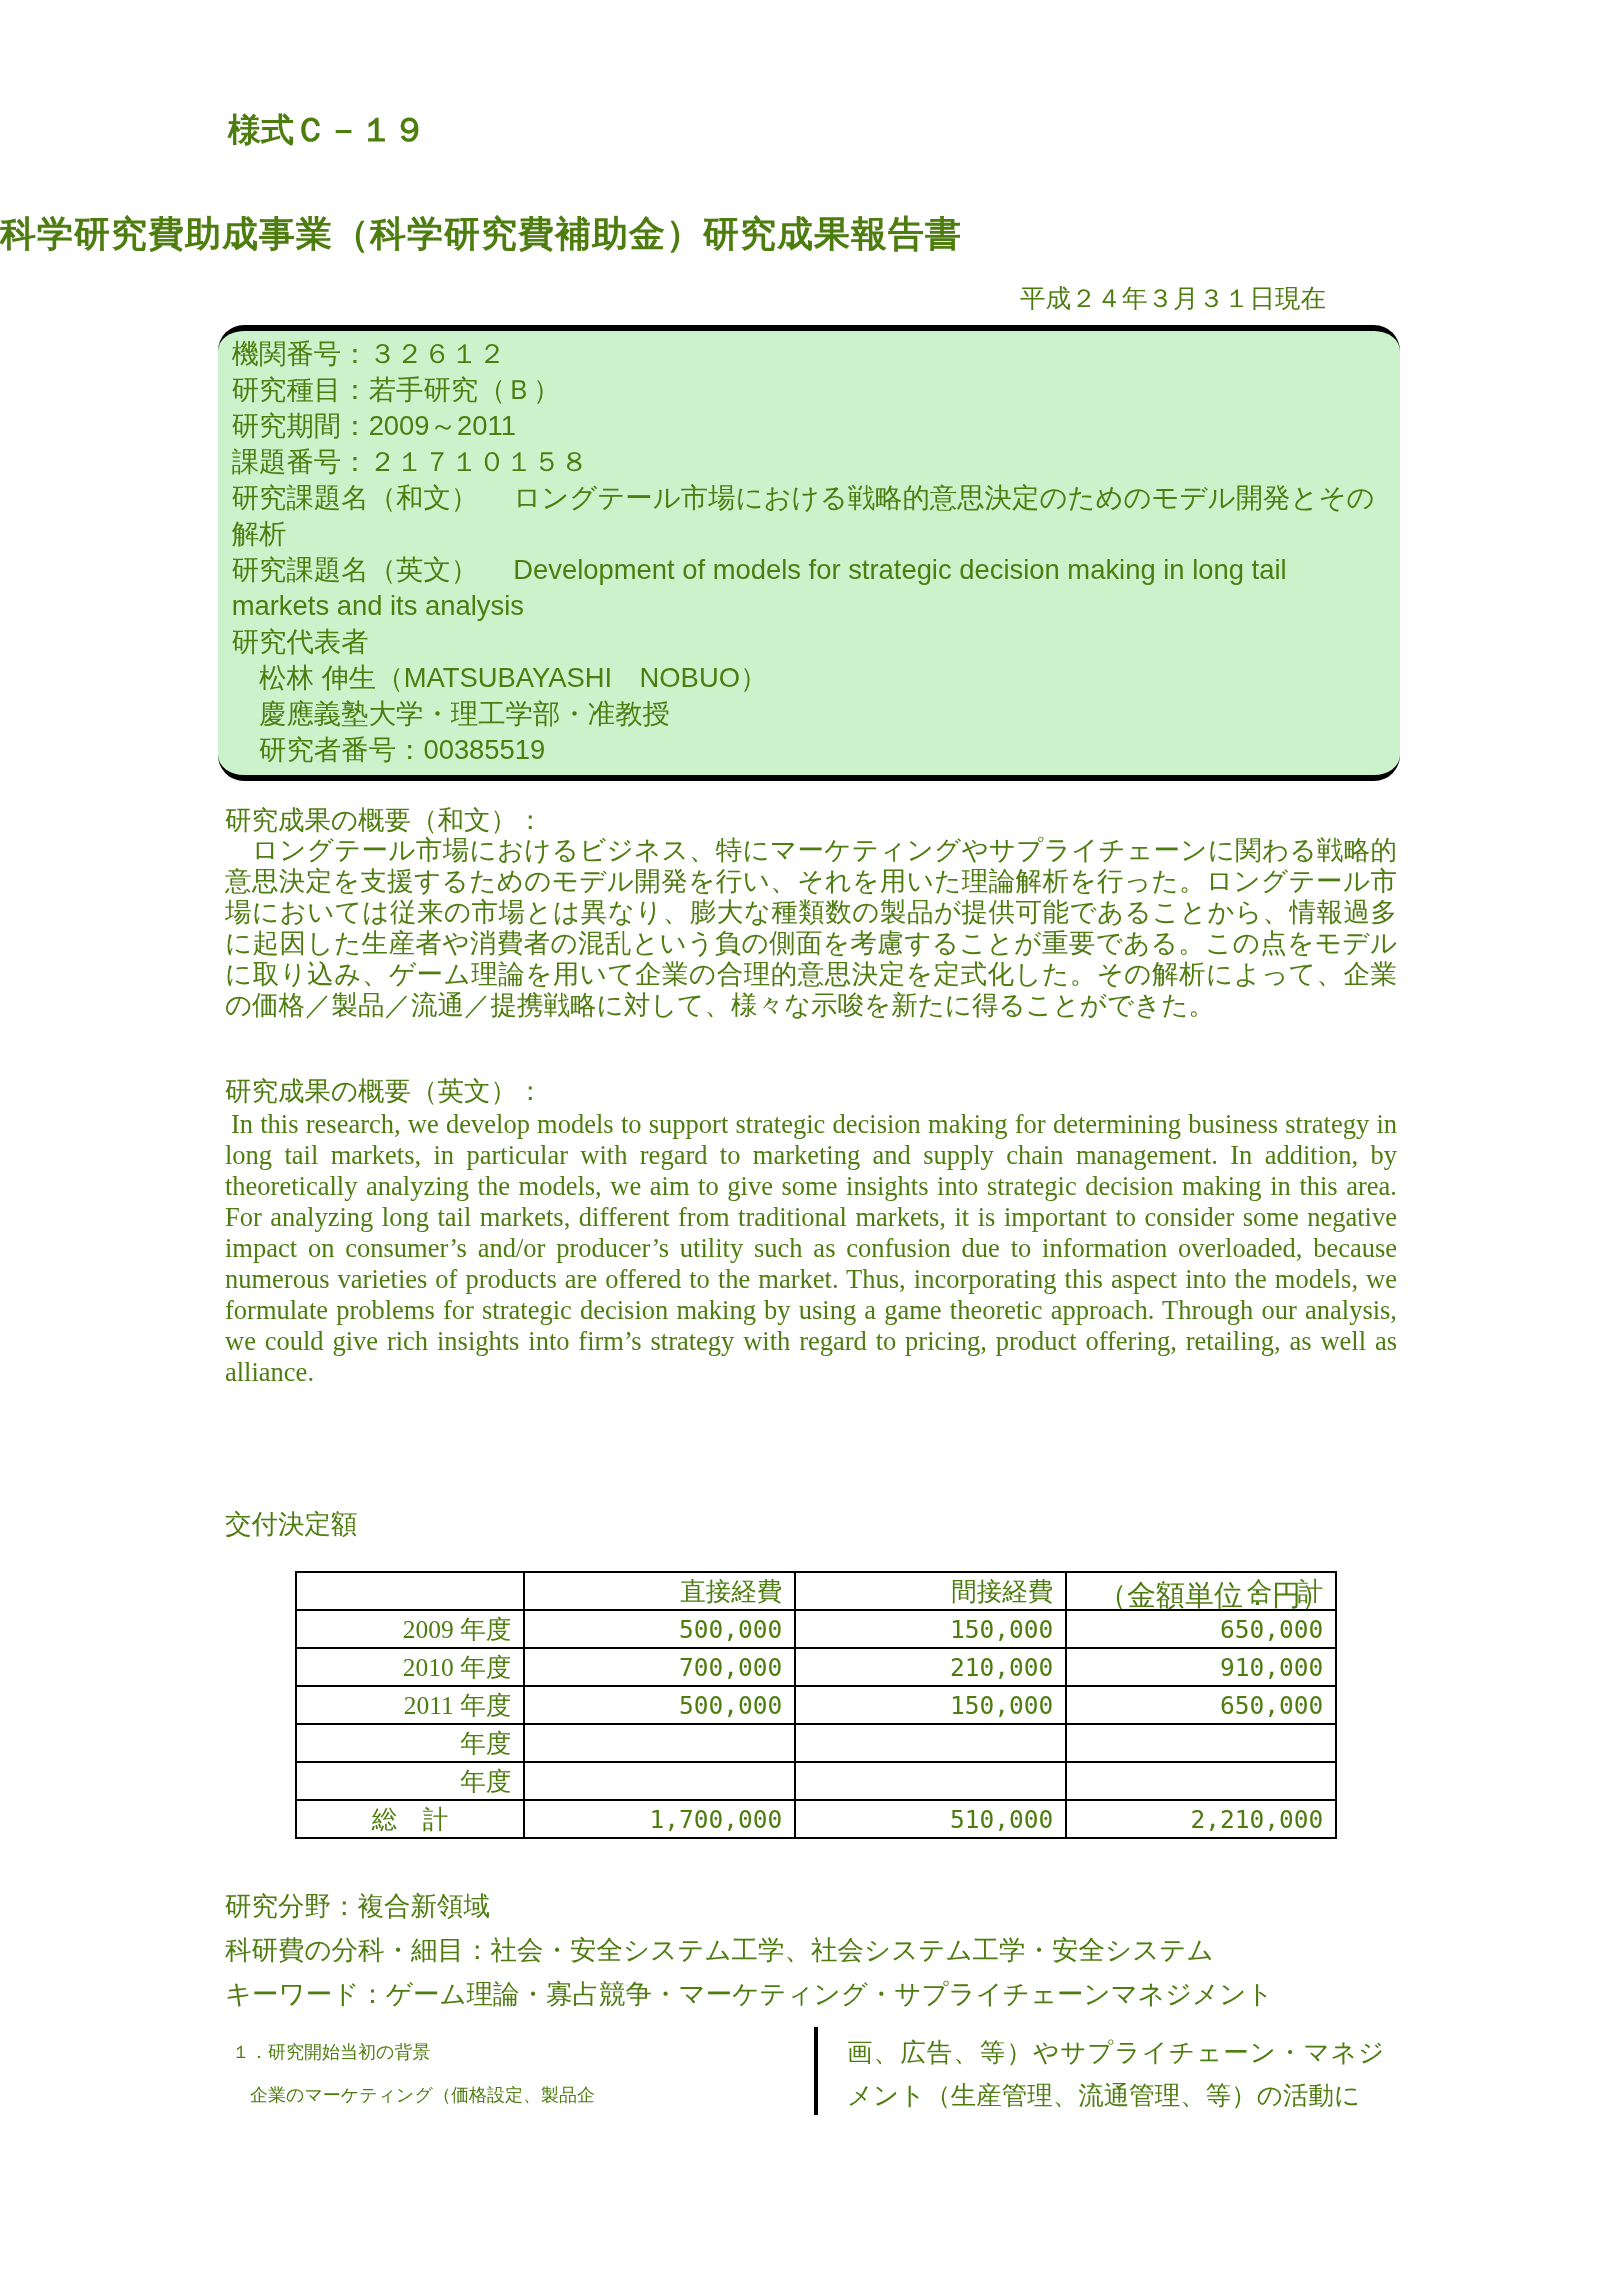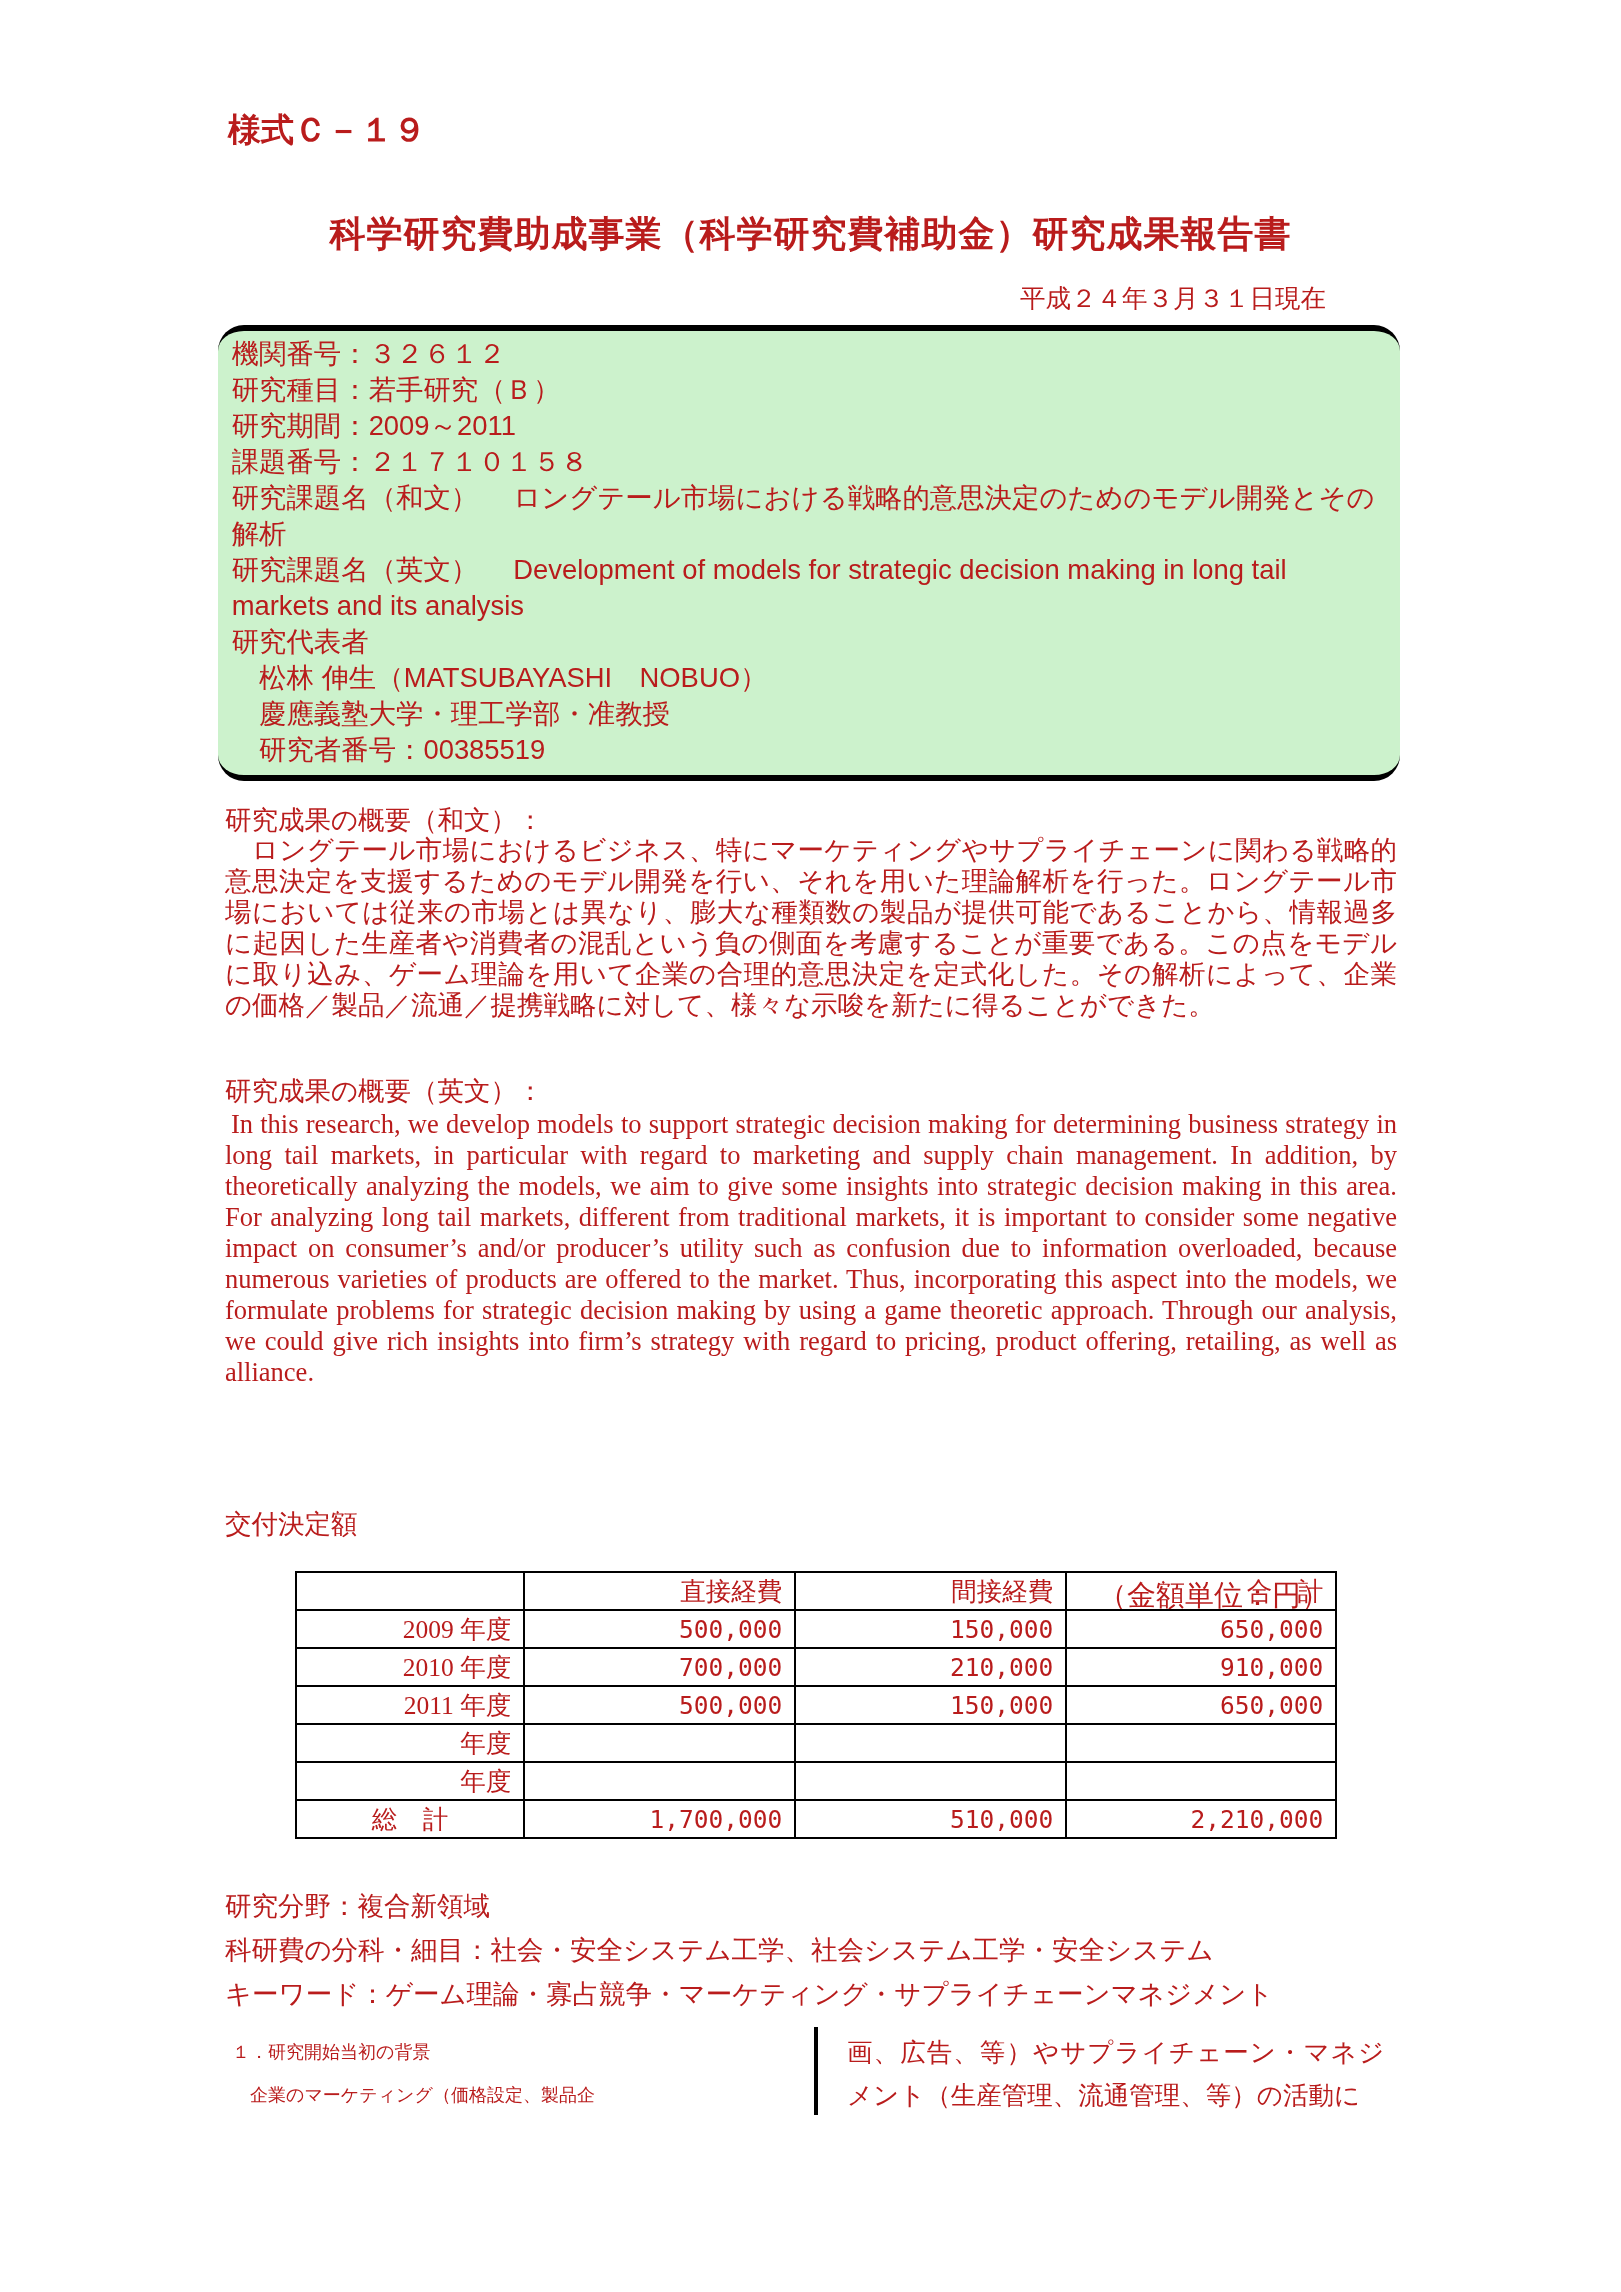--- a/index.html
+++ b/index.html
@@ -1,21 +1,21 @@
 <!DOCTYPE html>
 <html><head>
 <meta charset="utf-8">
 <style>
   html,body{margin:0;padding:0;background:#ffffff;}
-  .page{position:relative;width:1621px;height:2293px;background:#ffffff;color:#b91c1c;
+  .page{position:relative;width:1621px;height:2293px;background:#ffffff;color:#4d7c0f;
         font-family:"Liberation Serif","DejaVu Serif",serif;overflow:hidden;}
 
   .form-label{position:absolute;left:228px;top:108px;font-family:"Liberation Sans","DejaVu Sans",sans-serif;
               font-weight:bold;font-size:33px;}
-  .doc-title{position:absolute;left:0;top:210px;width:100%;text-align:center;
+  .doc-title{position:absolute;left:0;top:210px;width:100%;text-align:left;
              font-family:"Liberation Sans","DejaVu Sans",sans-serif;font-weight:bold;font-size:36px;letter-spacing:1px;}
   .doc-date{position:absolute;right:295px;top:281px;font-size:25.5px;}
 
   .info-box{position:absolute;left:218px;top:325px;width:1182px;
             border-top:6.9px solid #000;border-bottom:6.9px solid #000;
             padding:4.9px 11.8px 6.9px 13.7px;box-sizing:border-box;
             font-family:"Liberation Sans","DejaVu Sans",sans-serif;font-size:27.4px;line-height:36px;}
   .info-line{min-height:36px;}
 
   .sec-heading{position:absolute;left:225px;font-size:26.5px;}

